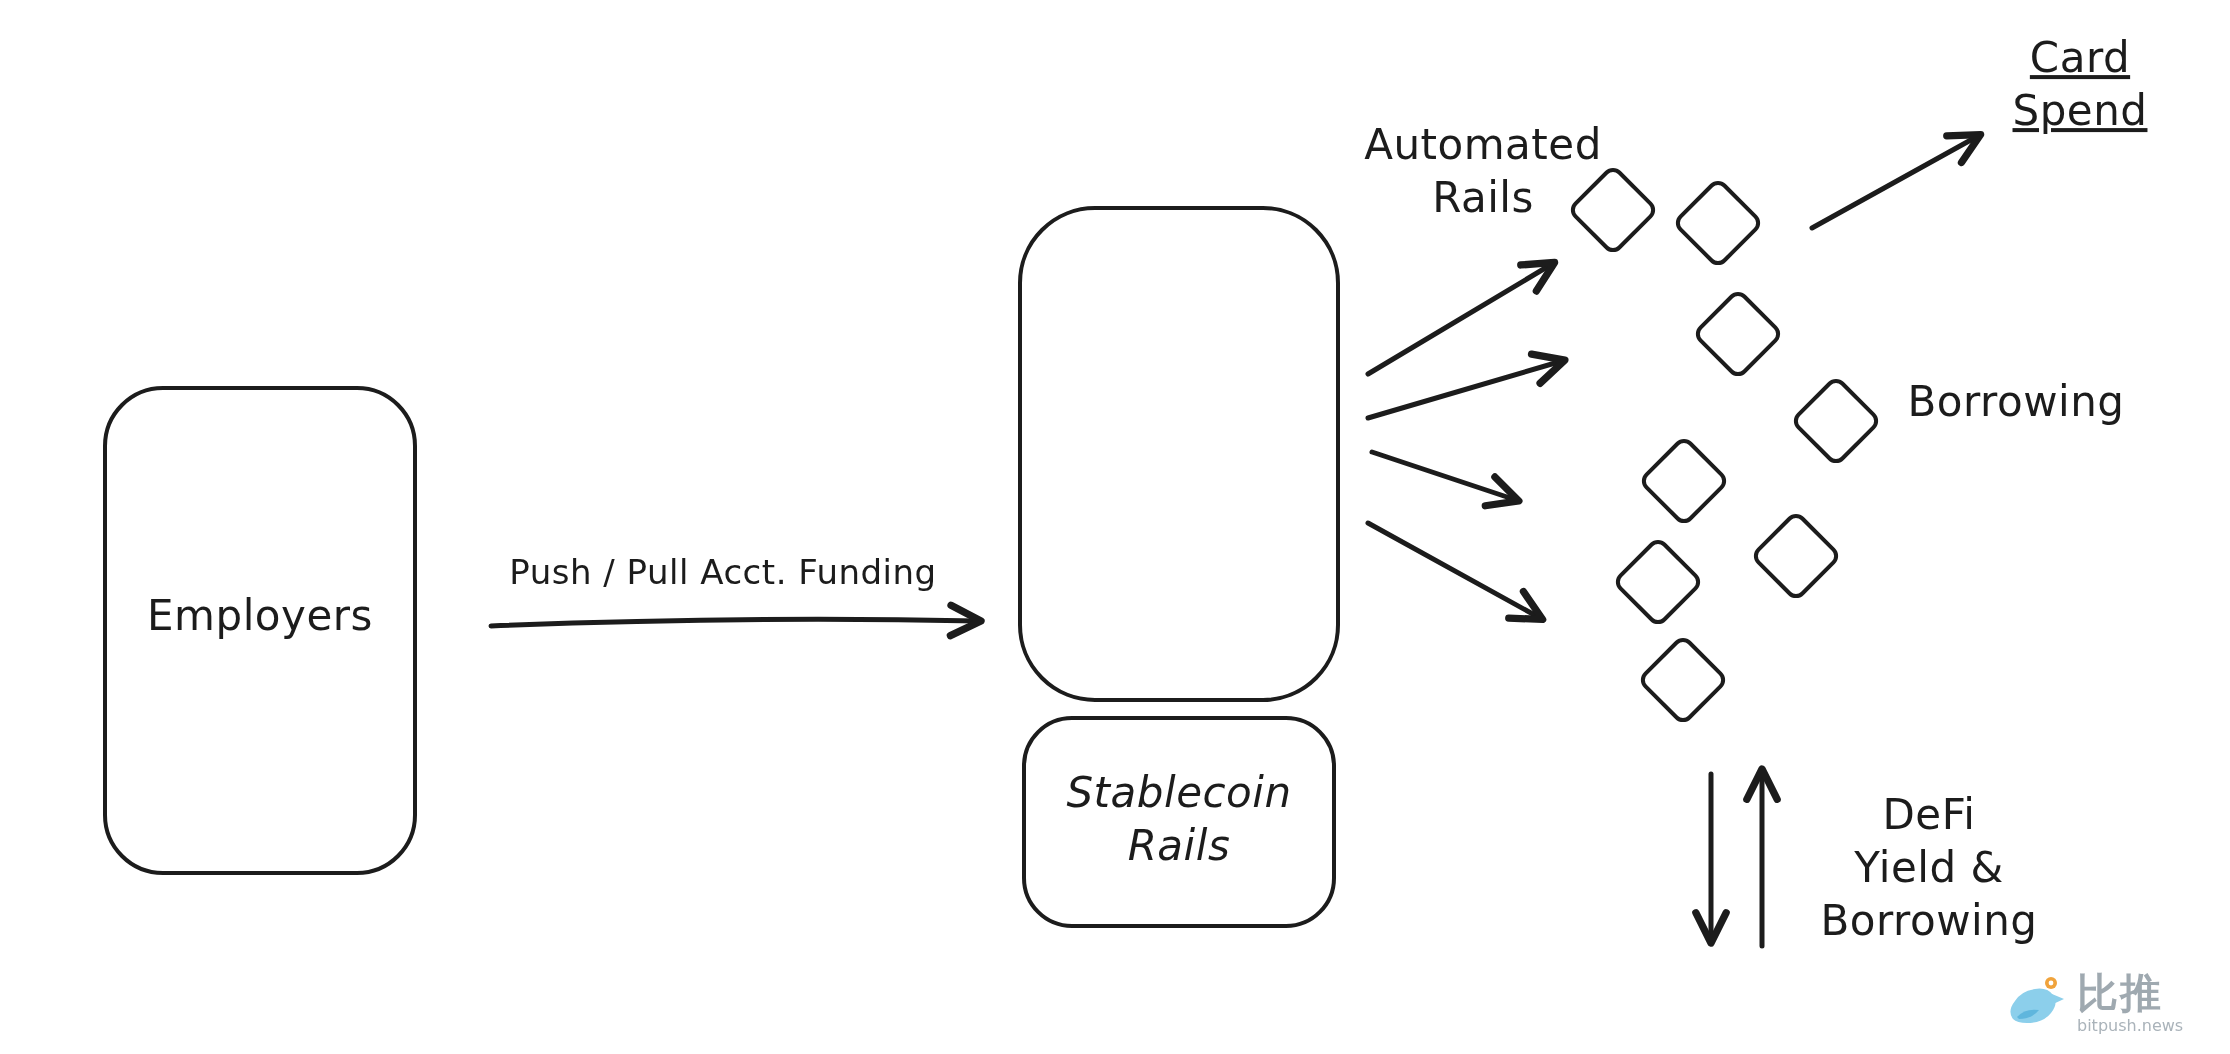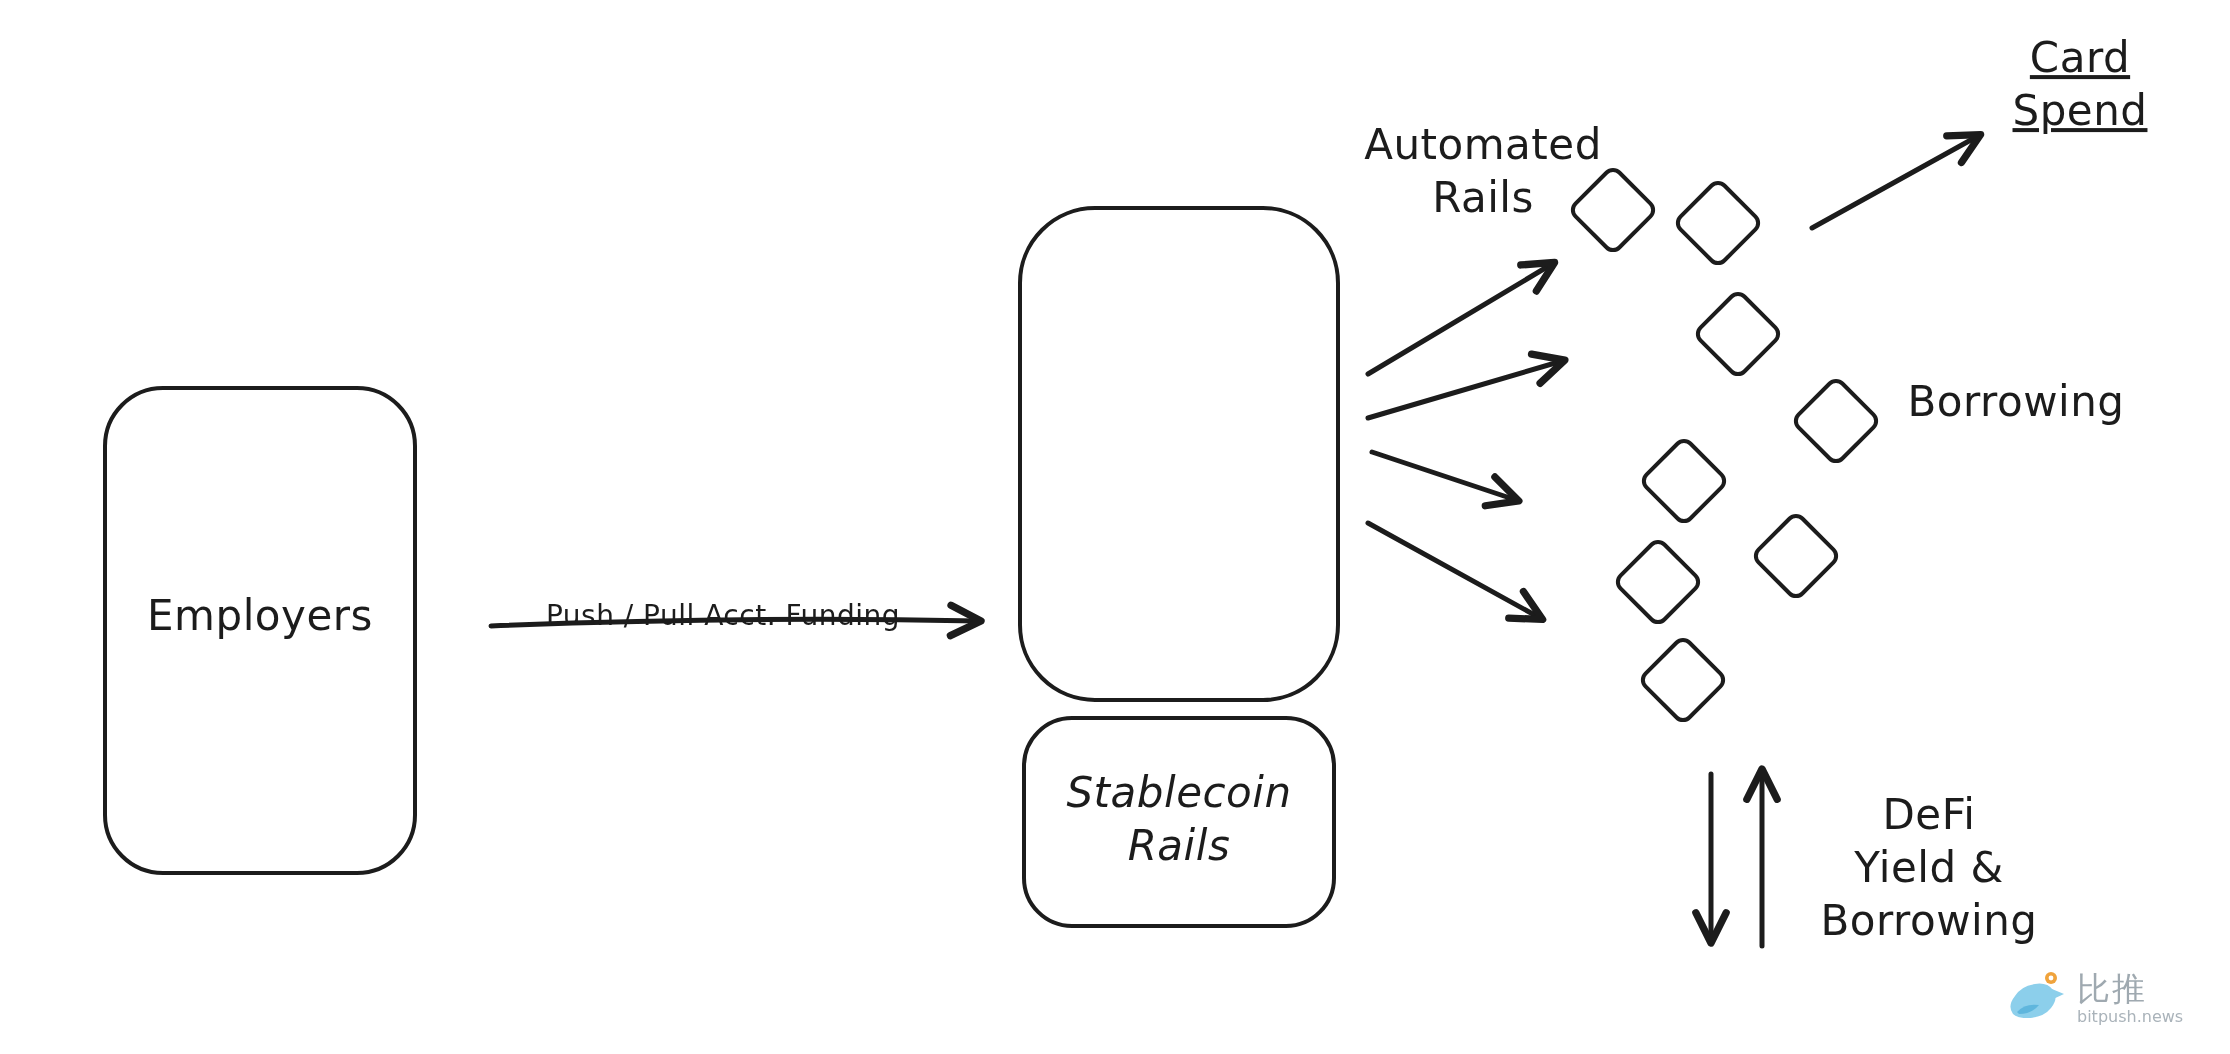--- a/index.html
+++ b/index.html
@@ -15,24 +15,24 @@
   html,body{width:2230px;height:1054px;background:var(--background);overflow:hidden;
     font-family:"DejaVu Sans", sans-serif;}
   .canvas{position:relative;width:2230px;height:1054px;background:var(--background);}
   svg.diagram{position:absolute;left:0;top:0;}
   .node-shape{fill:#ffffff;stroke:var(--ink);stroke-width:4;}
   .arrow{fill:none;stroke:var(--ink);stroke-width:5;stroke-linecap:round;stroke-linejoin:round;}
   .diamond{fill:#ffffff;stroke:var(--ink);stroke-width:4;}
   #ah path{fill:none;stroke:var(--ink);stroke-width:2.4;stroke-linecap:round;stroke-linejoin:round;}
   .label{position:absolute;transform:translate(-50%,-50%);white-space:pre-line;text-align:center;
     color:var(--ink);font-size:42px;line-height:1.26;letter-spacing:0.5px;}
-  .label.small{font-size:28px;margin-top:44px;}
+  .label.small{font-size:34px;}
   .watermark{position:absolute;left:2005px;top:970px;display:flex;align-items:center;gap:10px;}
   .wm-text{display:flex;flex-direction:column;line-height:1.15;}
-  .wm-brand{font-size:33px;font-weight:normal;color:var(--watermark-gray);letter-spacing:2px;}
+  .wm-brand{font-size:41px;font-weight:bold;color:var(--watermark-gray);letter-spacing:2px;}
   .wm-site{font-size:16px;color:var(--watermark-gray-light);}
 </style>
 </head>
 <body>
 
 <div class="canvas">
 
   <svg class="diagram" width="2230" height="1054" viewBox="0 0 2230 1054">
     <defs>
       <marker id="ah" viewBox="0 0 14 14" refX="11" refY="7" markerWidth="8.5" markerHeight="8.5" orient="auto-start-reverse">

